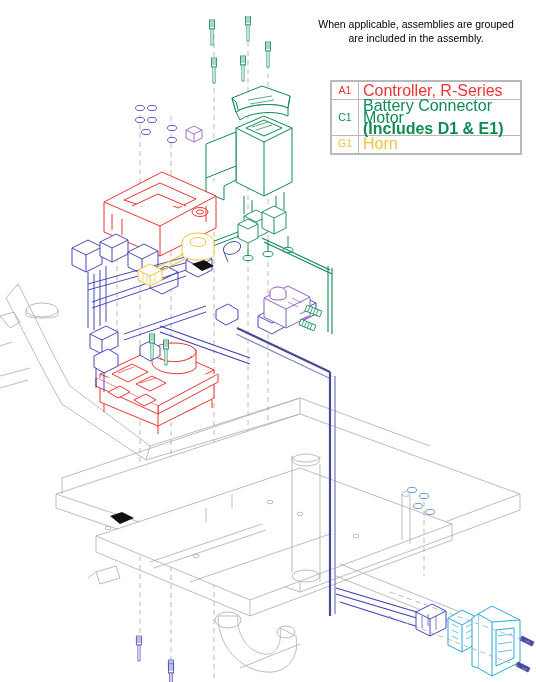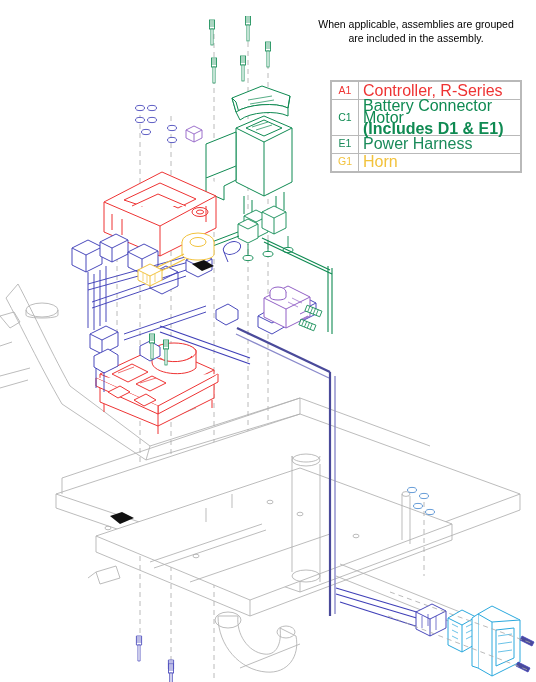--- a/index.html
+++ b/index.html
@@ -97,24 +97,20 @@
         <tr>
           <td class="code" style="color:#ee3333">A1</td>
           <td class="desc" style="color:#ee3333">Controller, R-Series</td>
         </tr>
         <tr class="tall">
           <td class="code" style="color:#0f8a52">C1</td>
           <td class="desc" style="color:#0f8a52">
             <span class="l1">Battery Connector Motor</span>
             <span class="l2">(Includes D1 &amp; E1)</span>
           </td>
-        </tr>
-        <tr>
-          <td class="code" style="color:#1a8a5a">E1</td>
-          <td class="desc" style="color:#1a8a5a">Power Harness</td>
         </tr>
         <tr>
           <td class="code" style="color:#f2c23c">G1</td>
           <td class="desc" style="color:#f2c23c">Horn</td>
         </tr>
       </tbody>
     </table>
   </div>
 
   <svg id="art" viewBox="0 0 536 682">

